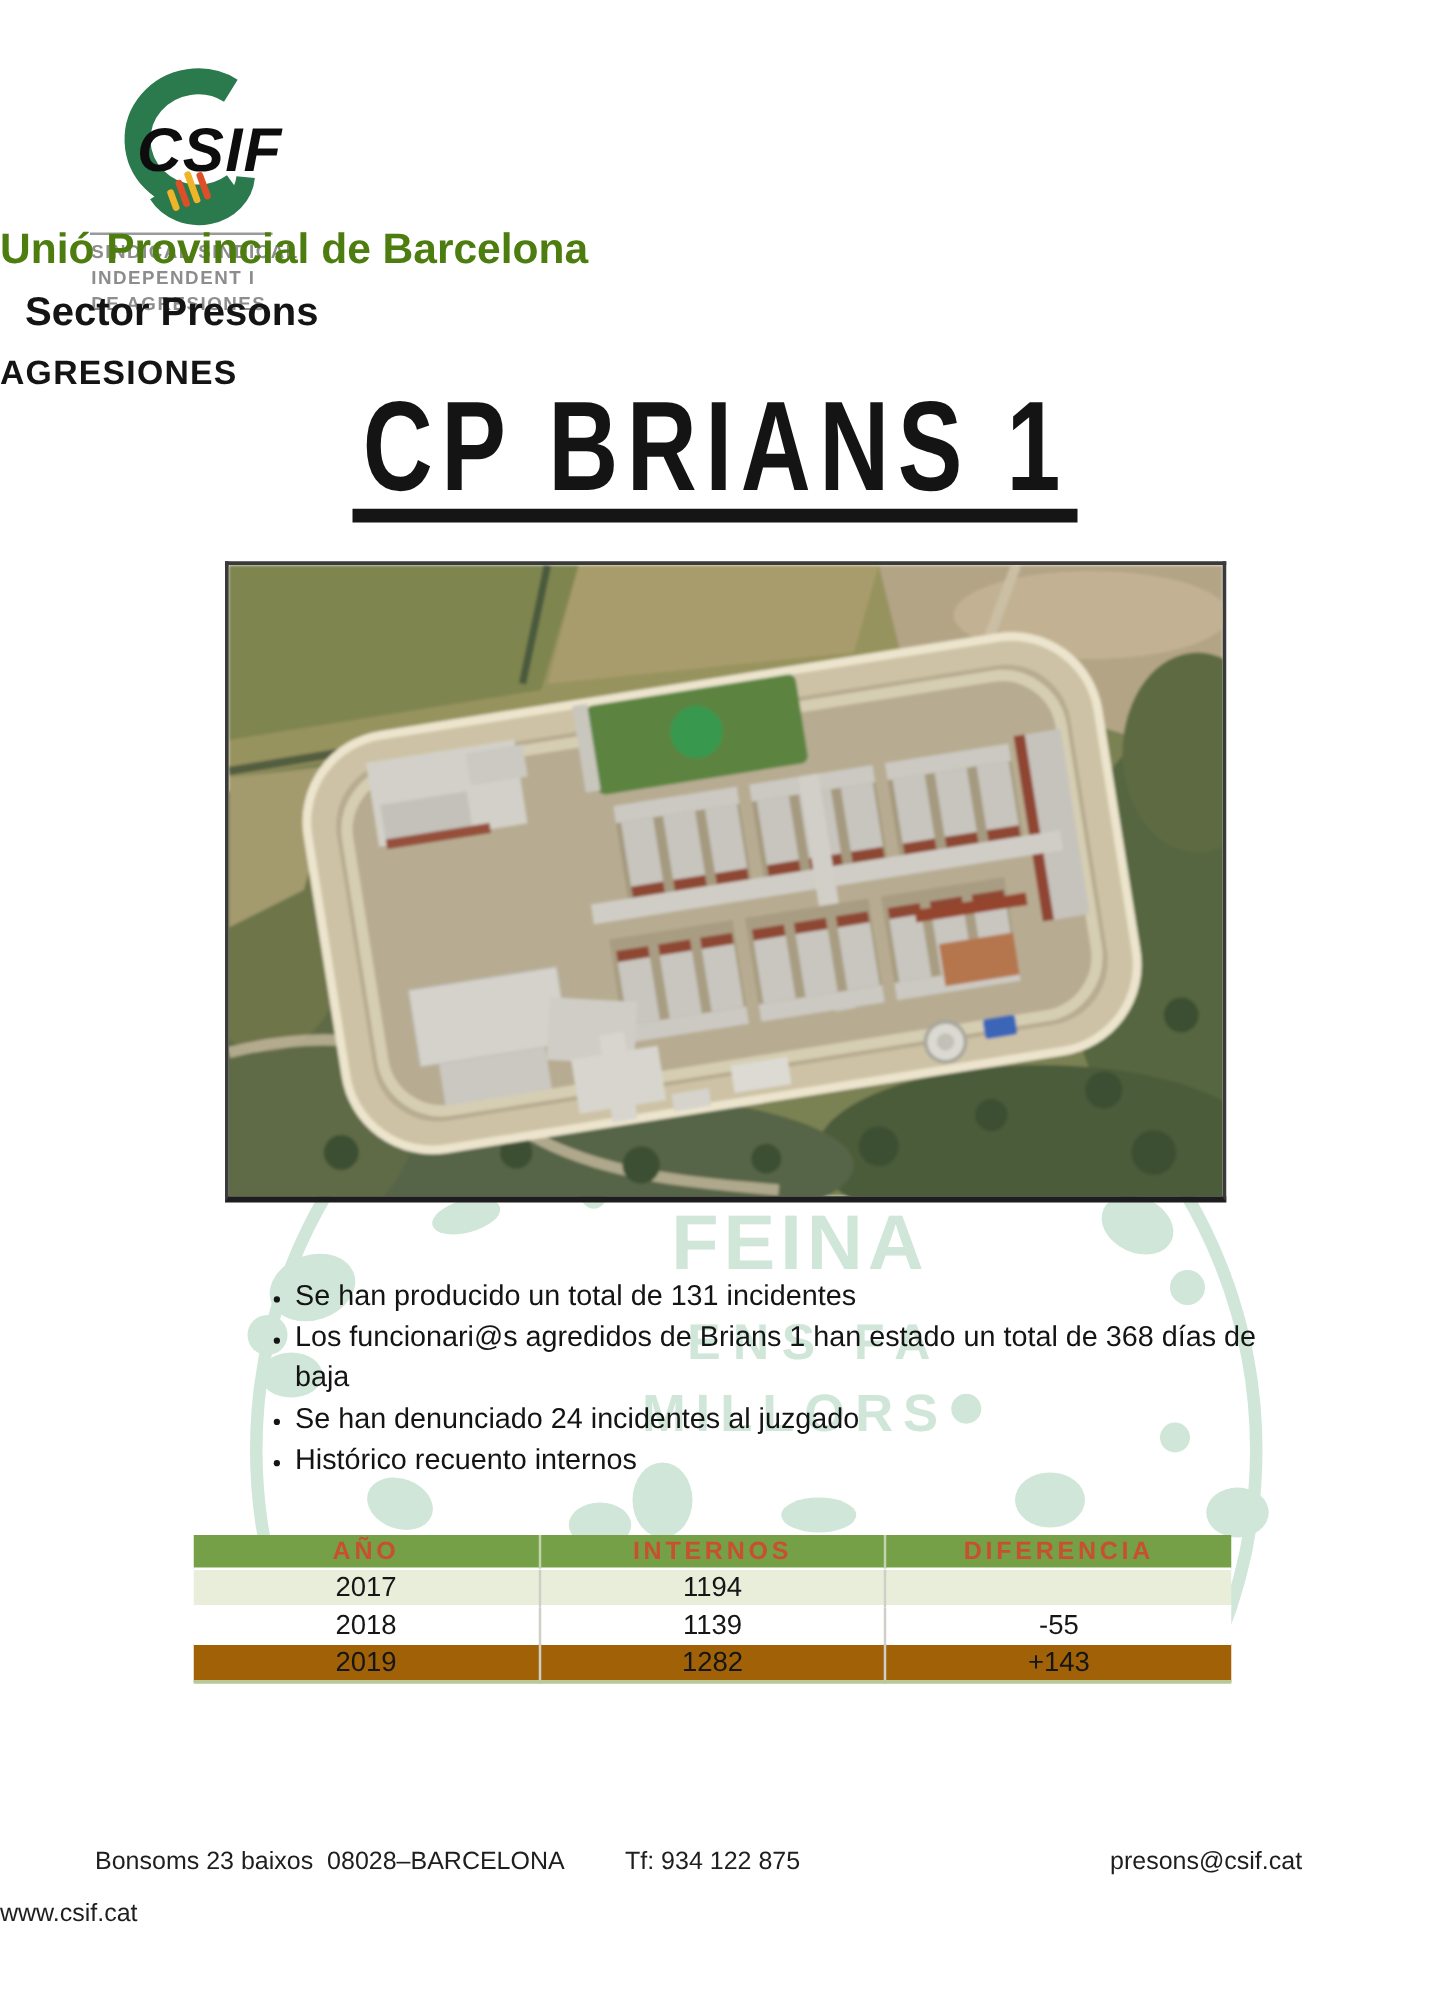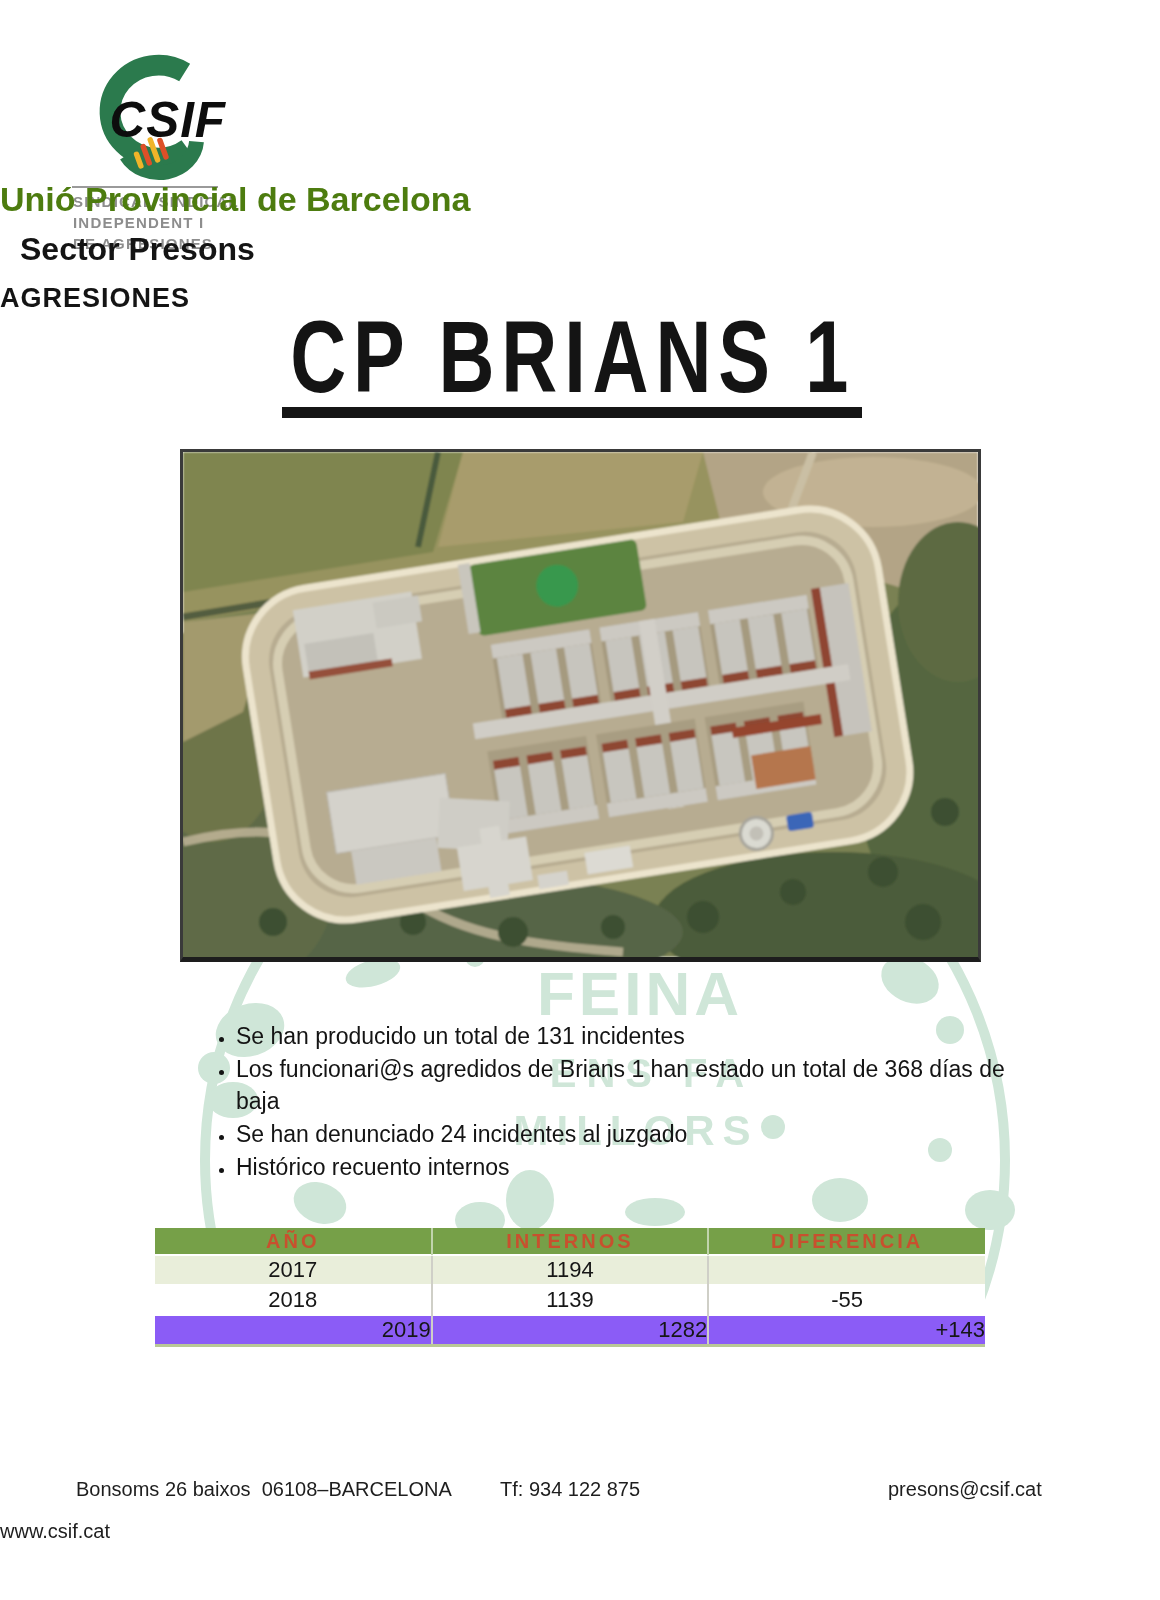--- a/index.html
+++ b/index.html
@@ -45,21 +45,21 @@
     background:#76a048;color:#c8502e;font-size:20px;font-weight:bold;
     letter-spacing:3px;height:26px;text-align:center;padding:0;
     border-left:2px solid rgba(255,255,255,.55);}
   #data-table th:first-child{border-left:none;}
   #data-table td{
     font-size:22px;color:#161616;height:28px;text-align:center;padding:0;
     border-left:2px solid #cfcfc7;border-top:2px solid #ffffff;}
   #data-table td:first-child{border-left:none;}
   #data-table tr.row-odd td{background:#e9eeda;}
   #data-table tr.row-even td{background:#ffffff;}
-  #data-table tr.row-last td{background:#8b5cf6;text-align:right;}
+  #data-table tr.row-last td{background:#a16207;}
 
   
   .footer-text{top:1478px;font-size:20px;color:#1e1e1e;white-space:pre;}
   #footer-address{left:76px;}
   #footer-phone{left:500px;}
   #footer-email{left:888px;}
   #footer-website{top:1520px;left:0;width:1130px;text-align:left;font-size:20px;color:#1e1e1e;}
 
   .z1{z-index:1;}
 </style>
@@ -286,18 +286,18 @@
         <td>-55</td>
       </tr>
       <tr class="row-last">
         <td>2019</td>
         <td>1282</td>
         <td>+143</td>
       </tr>
     </tbody>
   </table>
 
-  <div id="footer-address" class="abs z1 footer-text">Bonsoms 26 baixos  06108–BARCELONA</div>
+  <div id="footer-address" class="abs z1 footer-text">Bonsoms 23 baixos  08028–BARCELONA</div>
   <div id="footer-phone" class="abs z1 footer-text">Tf: 934 122 875</div>
   <div id="footer-email" class="abs z1 footer-text">presons@csif.cat</div>
   <div id="footer-website" class="abs z1">www.csif.cat</div>
 
 </div>
 
 </body></html>

